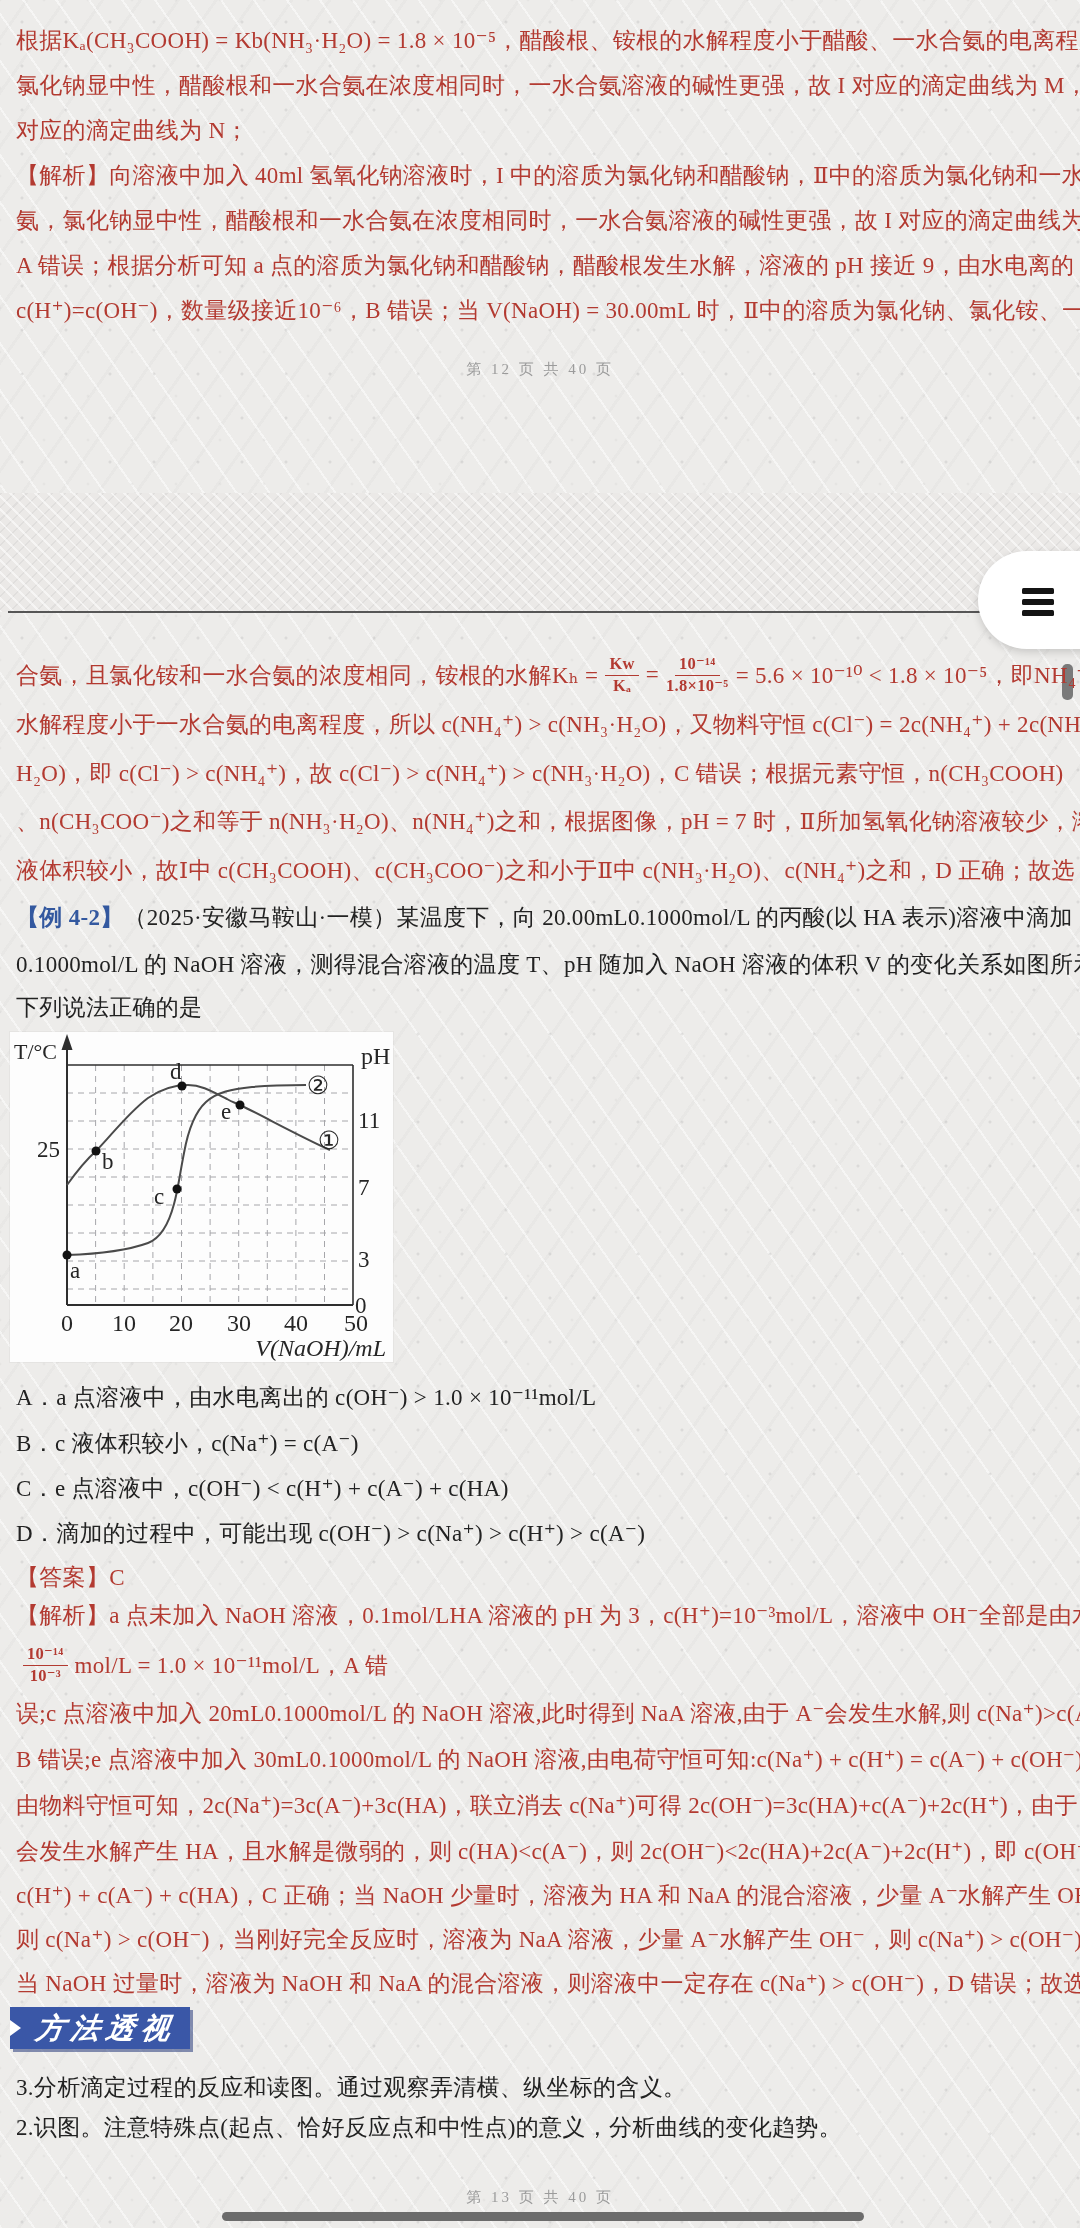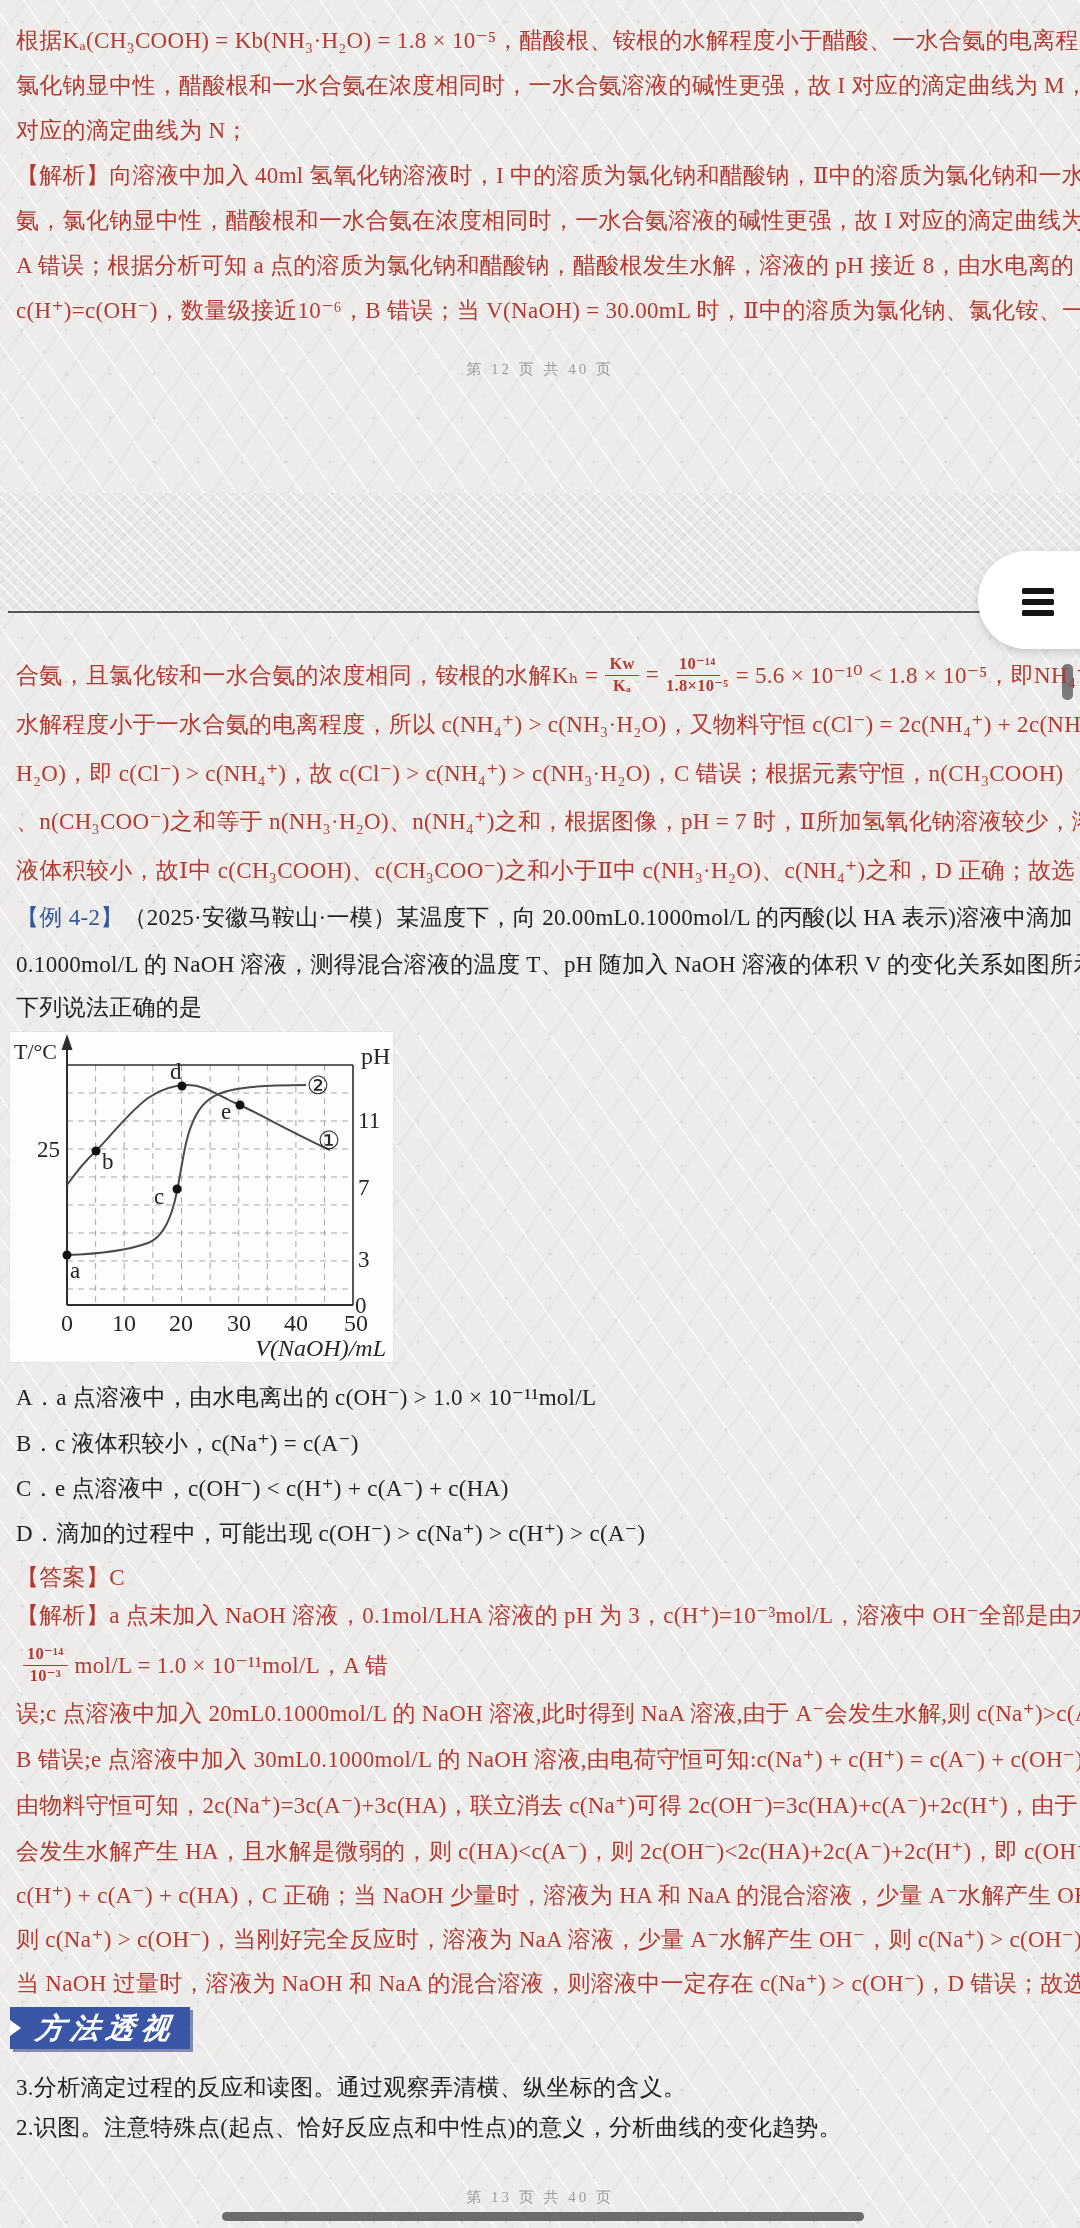--- a/index.html
+++ b/index.html
@@ -18,21 +18,21 @@
     background-position:0 0,22px 22px,0 0,0 0;
   }
   .tline{
     position:absolute;left:16px;right:6px;
     height:48px;line-height:48px;
     font-size:23px;white-space:nowrap;letter-spacing:.3px;
     color:#222;
   }
   .p12 .tline{height:45px;line-height:45px;}
   .red{color:#b33a31;}
-  .blue{color:#33589f;font-weight:normal;}
+  .blue{color:#33589f;font-weight:bold;}
   .pfooter{
     position:absolute;left:0;right:0;text-align:center;
     font-size:15px;color:#9b9b9b;letter-spacing:3px;white-space:nowrap;
   }
   .page-gap{
     position:absolute;left:0;width:1080px;top:493px;height:119px;
     background-color:#ebe9e7;
     background-image:
       repeating-linear-gradient(45deg, rgba(255,255,255,.55) 0 2px, transparent 2px 9px),
       repeating-linear-gradient(-45deg, rgba(185,185,185,.22) 0 1.5px, transparent 1.5px 9px);
@@ -89,21 +89,21 @@
 <body>
 
 <div class="screen">
 
   <section class="p12">
     <div class="tline red" style="top:18px">根据Kₐ(CH₃COOH) = Kb(NH₃·H₂O) = 1.8 × 10⁻⁵，醋酸根、铵根的水解程度小于醋酸、一水合氨的电离程度，</div>
     <div class="tline red" style="top:63px">氯化钠显中性，醋酸根和一水合氨在浓度相同时，一水合氨溶液的碱性更强，故 I 对应的滴定曲线为 M，Ⅱ</div>
     <div class="tline red" style="top:108px">对应的滴定曲线为 N；</div>
     <div class="tline red" style="top:153px">【解析】向溶液中加入 40ml 氢氧化钠溶液时，I 中的溶质为氯化钠和醋酸钠，Ⅱ中的溶质为氯化钠和一水合</div>
     <div class="tline red" style="top:198px">氨，氯化钠显中性，醋酸根和一水合氨在浓度相同时，一水合氨溶液的碱性更强，故 I 对应的滴定曲线为 M，</div>
-    <div class="tline red" style="top:243px">A 错误；根据分析可知 a 点的溶质为氯化钠和醋酸钠，醋酸根发生水解，溶液的 pH 接近 8，由水电离的</div>
+    <div class="tline red" style="top:243px">A 错误；根据分析可知 a 点的溶质为氯化钠和醋酸钠，醋酸根发生水解，溶液的 pH 接近 9，由水电离的</div>
     <div class="tline red" style="top:288px">c(H⁺)=c(OH⁻)，数量级接近10⁻⁶，B 错误；当 V(NaOH) = 30.00mL 时，Ⅱ中的溶质为氯化钠、氯化铵、一水</div>
     <div class="pfooter" style="top:360px">第 12 页 共 40 页</div>
   </section>
 
   <div class="page-gap"></div>
   <div class="divider"></div>
 
   <div class="menu-pill">
     <span class="hamburger">
         <i></i>

